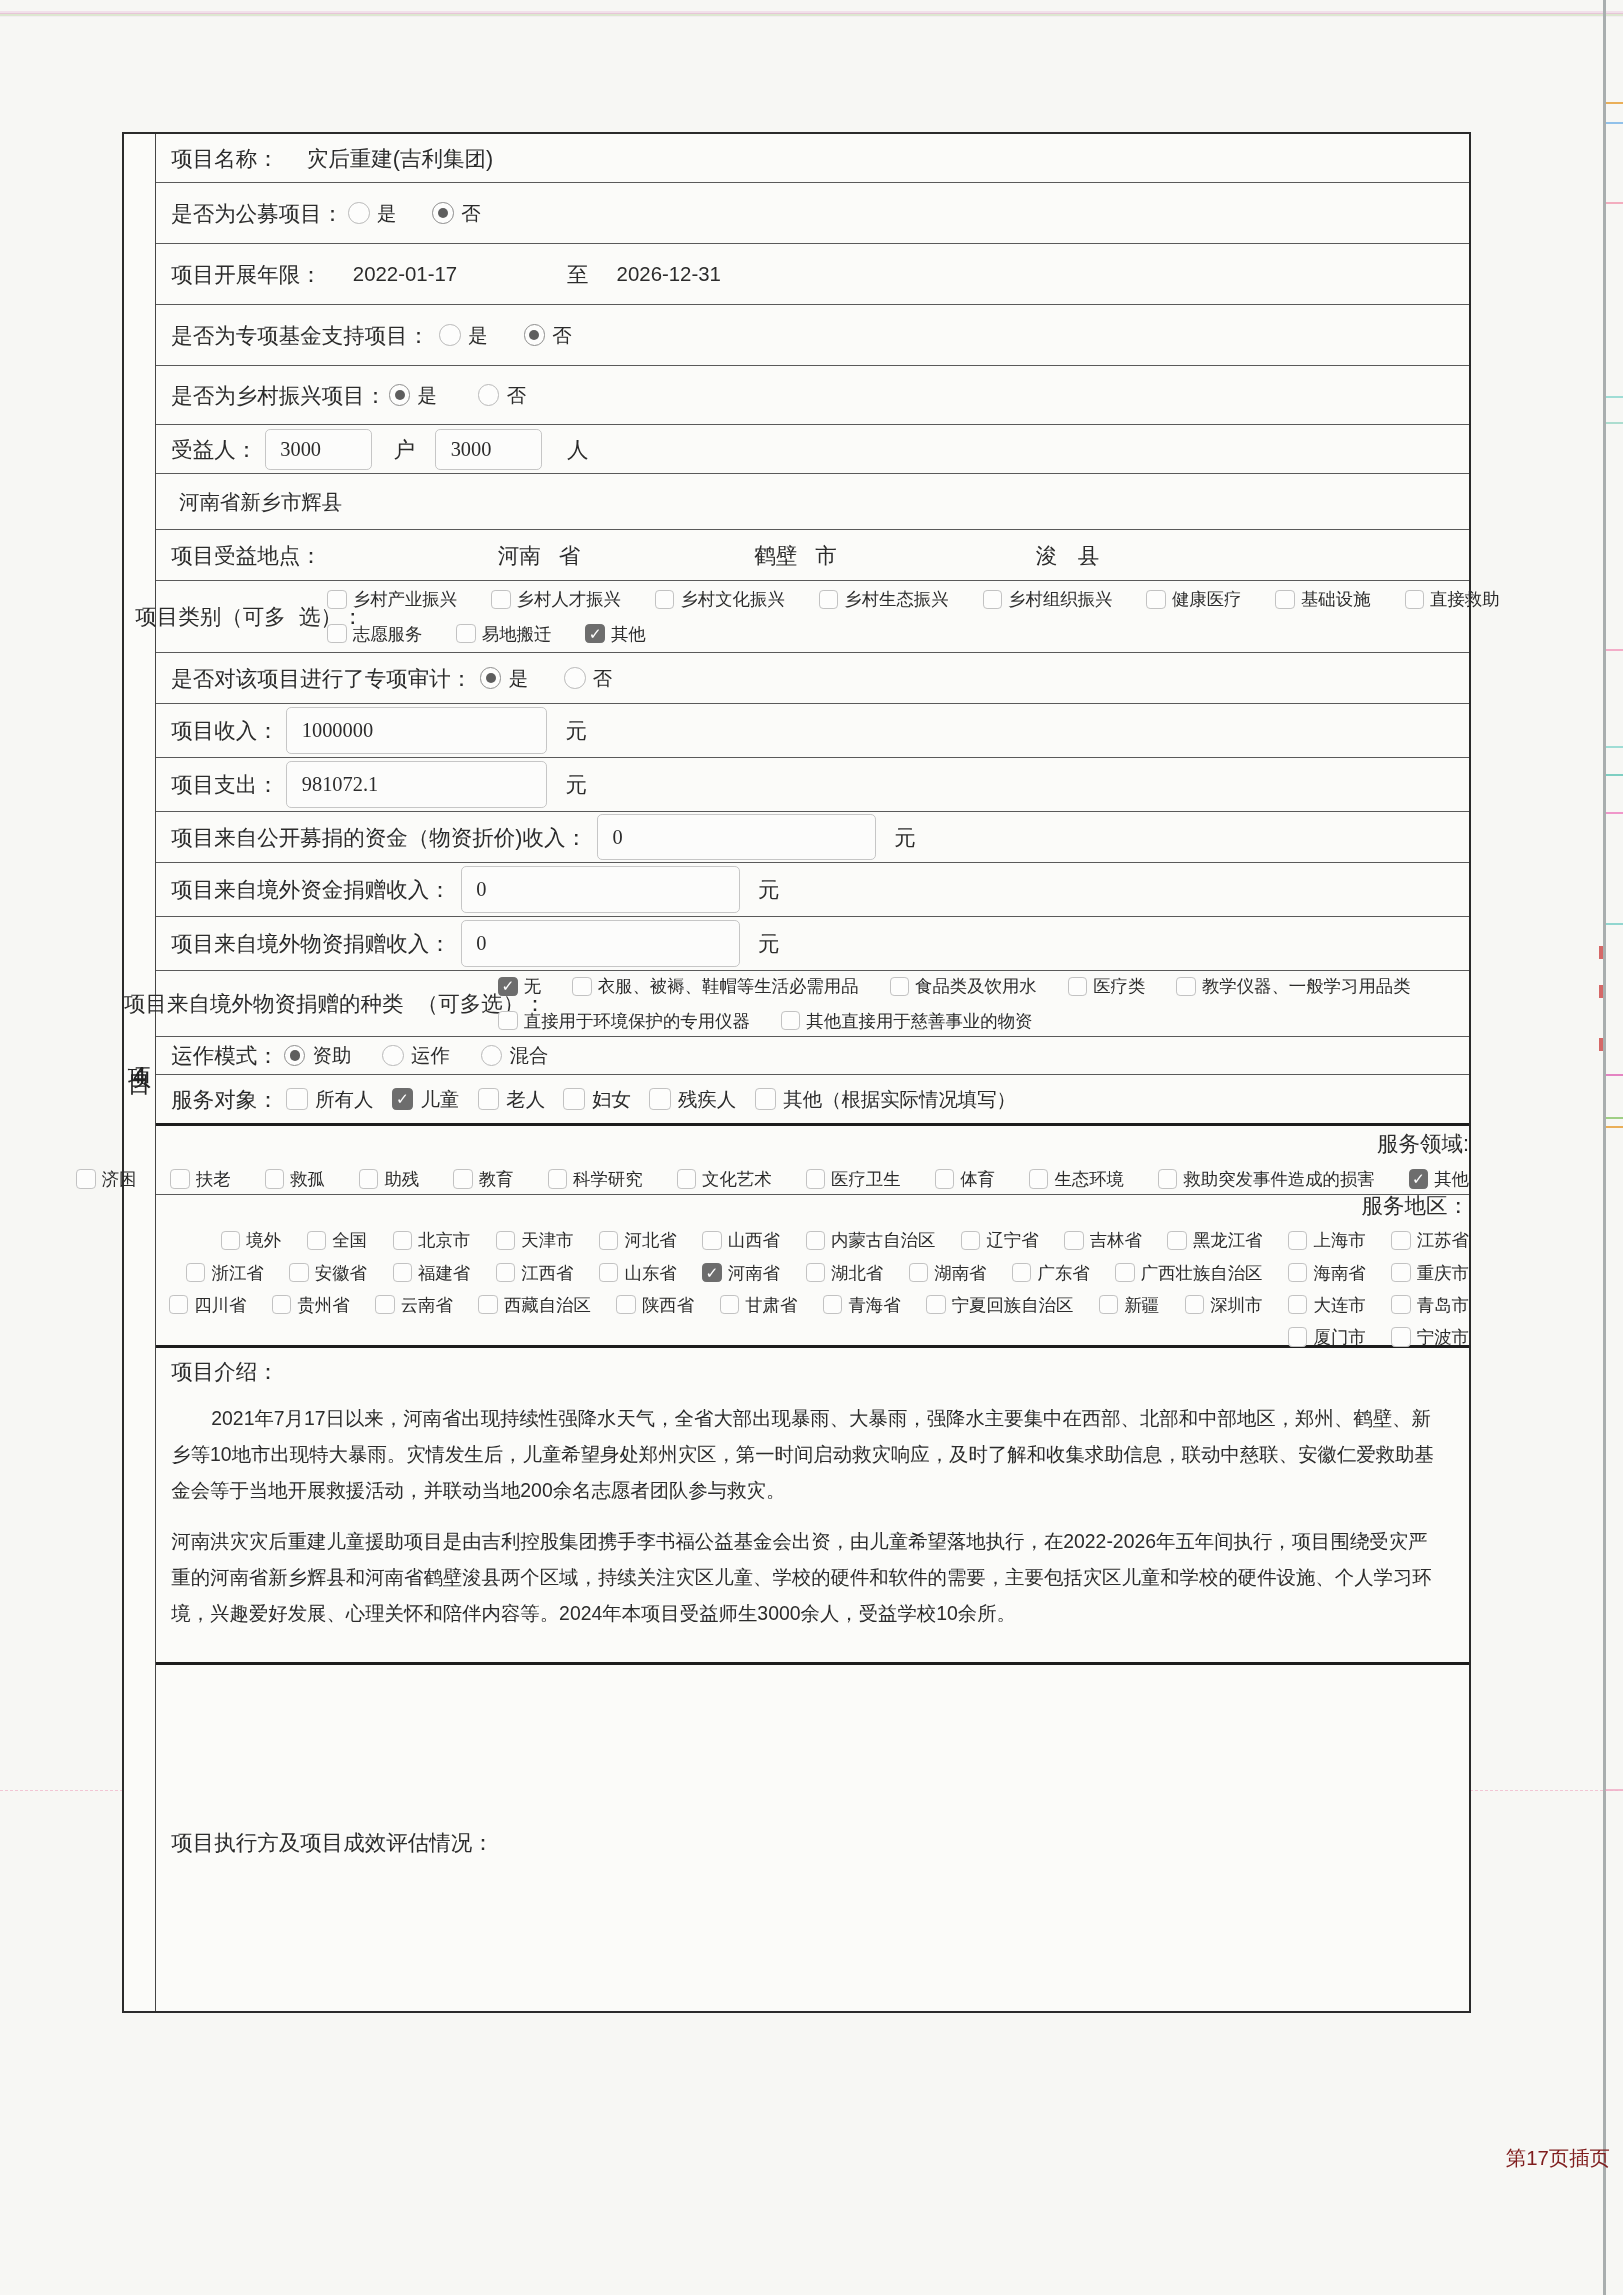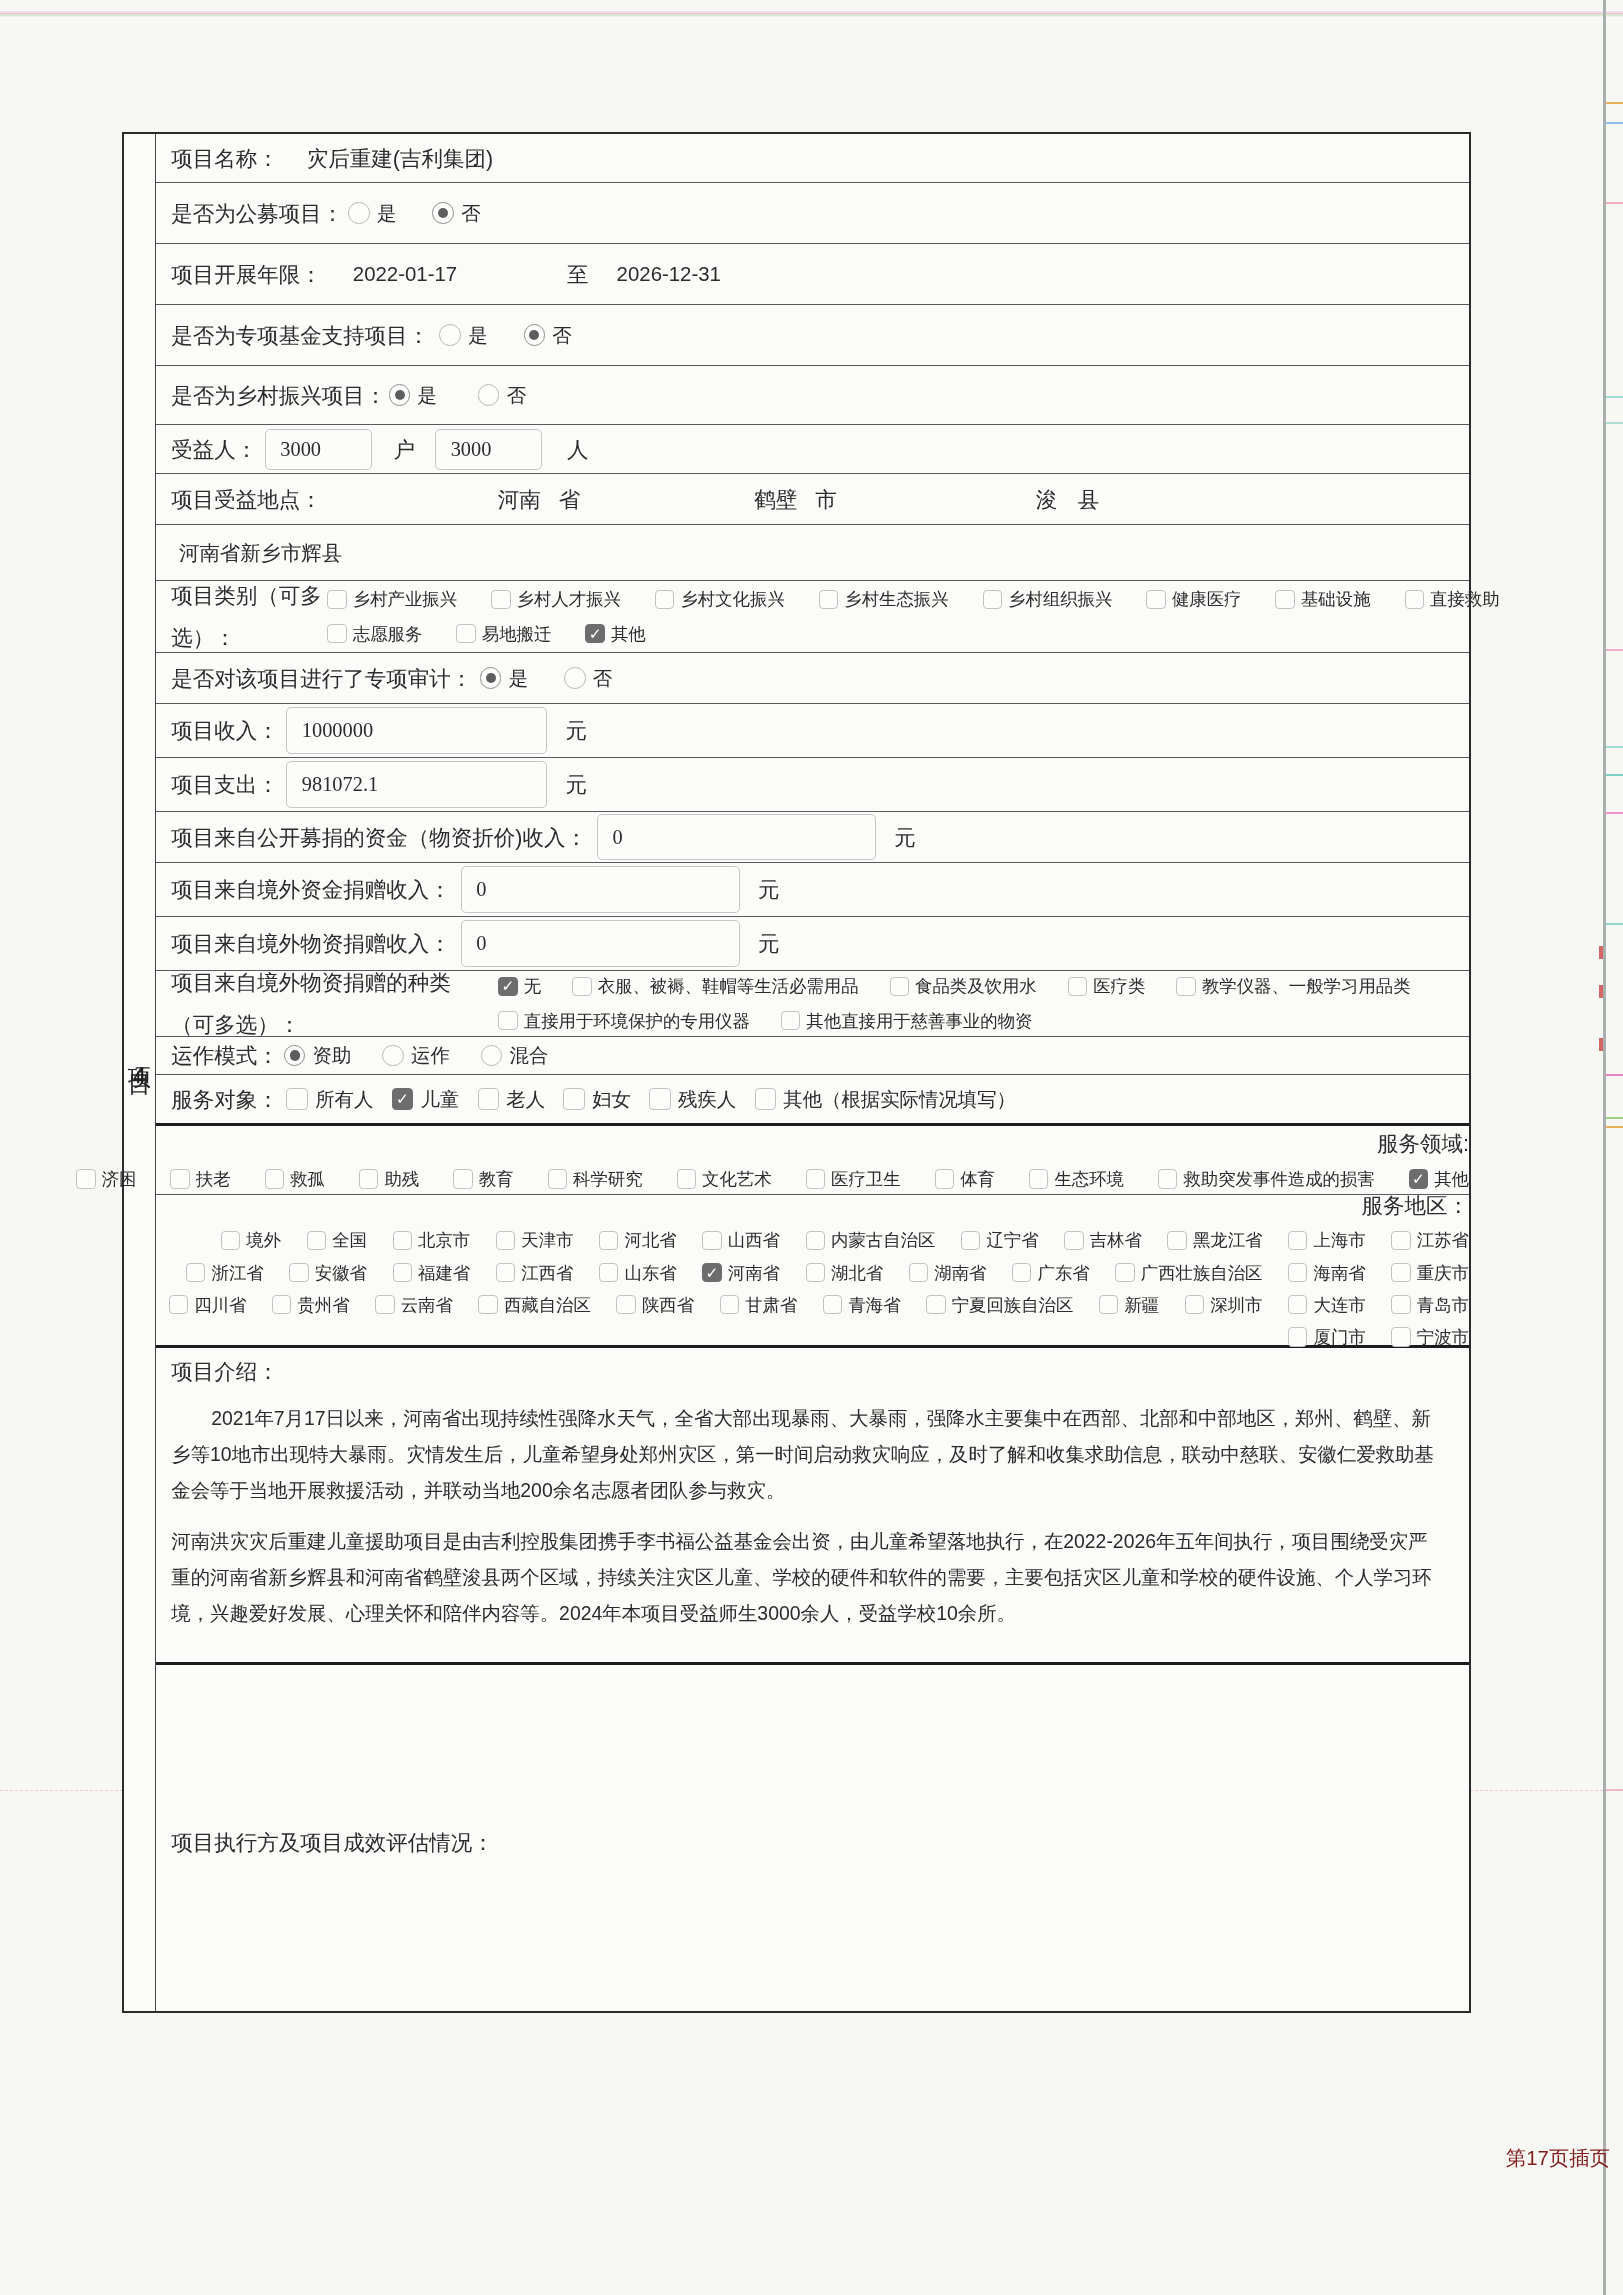--- a/index.html
+++ b/index.html
@@ -36,21 +36,21 @@
          background:#fdfdfc;position:relative;flex:none;box-sizing:border-box;}
   .radio.checked{border-color:#8d8d8d;}
   .radio.checked::after{content:"";position:absolute;left:50%;top:50%;width:10.2px;height:10.2px;
          margin:-5.1px 0 0 -5.1px;border-radius:50%;background:#5e5e5e;}
   .opt{display:inline-flex;align-items:center;flex:none;}
   .opt-label{margin-left:7.2px;font-size:19.4px;white-space:nowrap;}
   .optline{display:flex;align-items:center;flex-wrap:nowrap;}
   .small .cb{width:19.4px;height:19.4px;}
   .small .opt-label{font-size:17.4px;margin-left:6.1px;}
   .g36{gap:18.4px}.g40{gap:34px}.g50{gap:25.6px}.g60{gap:31px}.g70{gap:36px}.g80{gap:41px}
-  .lblcol{display:flex;flex-direction:column;justify-content:center;gap:13.3px;flex:none;}
+  .lblcol{display:flex;flex-direction:row;justify-content:center;gap:13.3px;flex:none;}
   .optcol{display:flex;flex-direction:column;gap:10.2px;}
   .w305{width:156px}.w640{width:327px}
   .para{font-size:19.4px;line-height:36px;padding-right:31px;margin:0;}
   .indent{text-indent:40px;}
   .footer{position:absolute;top:2144px;left:0;width:1610px;text-align:right;font-size:20.4px;color:#7f1d1d;}
 </style>
 </head>
 <body>
 
 <div class="page">
@@ -136,34 +136,34 @@
       </div>
 
       <div class="row" style="height:49px">
         <span class="lbl">受益人：</span>
         <span class="box" style="margin-left:7.7px;width:107px;height:41px">3000</span>
         <span class="val" style="margin-left:21.5px">户</span>
         <span class="box" style="margin-left:20.4px;width:107px;height:41px">3000</span>
         <span class="val" style="margin-left:24.5px">人</span>
       </div>
 
+      <div class="row" style="height:56px;padding-left:23px">
+        <span class="val" style="font-size:20.4px">河南省新乡市辉县</span>
+      </div>
+
       <div class="row" style="height:51px">
         <span class="lbl">项目受益地点：</span>
         <span class="val" style="margin-left:176px">河南</span>
         <span class="val" style="margin-left:18px">省</span>
         <span class="val" style="margin-left:174px">鹤壁</span>
         <span class="val" style="margin-left:18px">市</span>
         <span class="val" style="margin-left:199px">浚</span>
         <span class="val" style="margin-left:20.4px">县</span>
       </div>
 
-      <div class="row" style="height:56px;padding-left:23px">
-        <span class="val" style="font-size:20.4px">河南省新乡市辉县</span>
-      </div>
-
       <div class="row small" style="height:72px">
         <div class="lblcol w305">
           <span class="lbl">项目类别（可多</span>
           <span class="lbl">选）：</span>
         </div>
         <div class="optcol">
           <div class="optline g40">
               <span class="opt">
                 <span class="cb"></span>
                 <span class="opt-label">乡村产业振兴</span>

